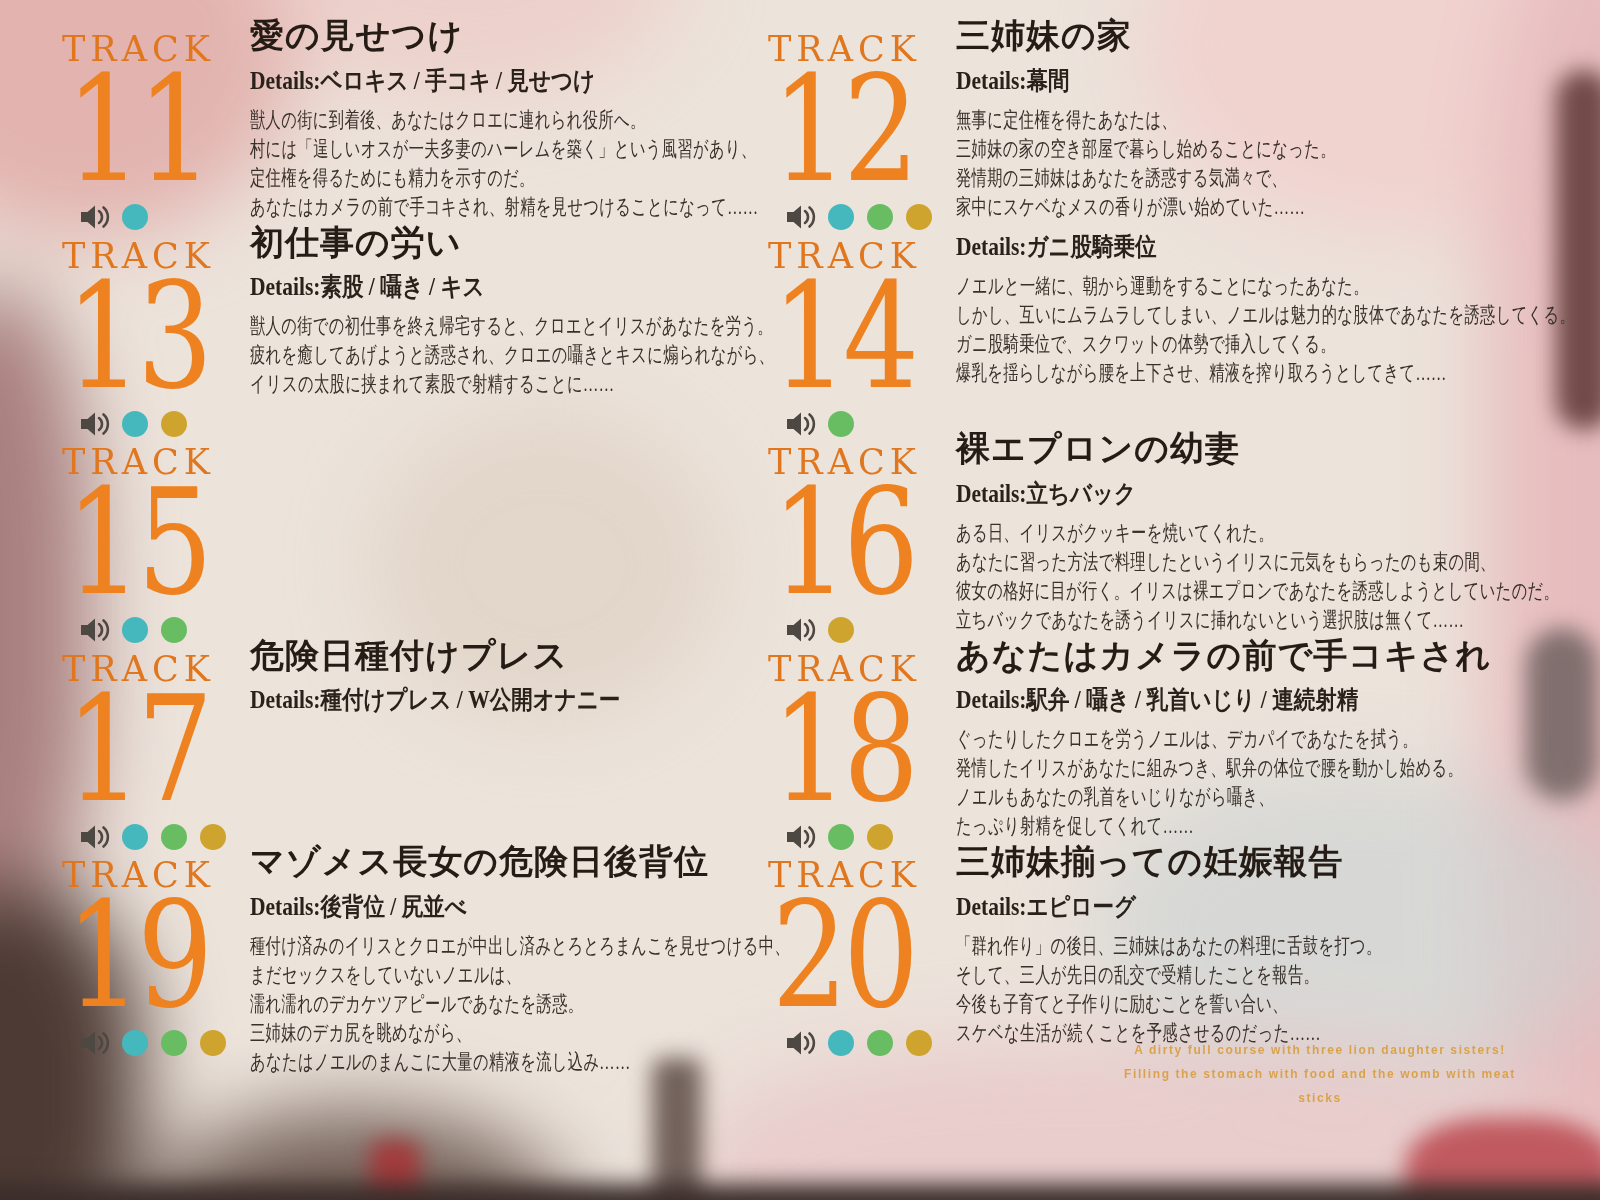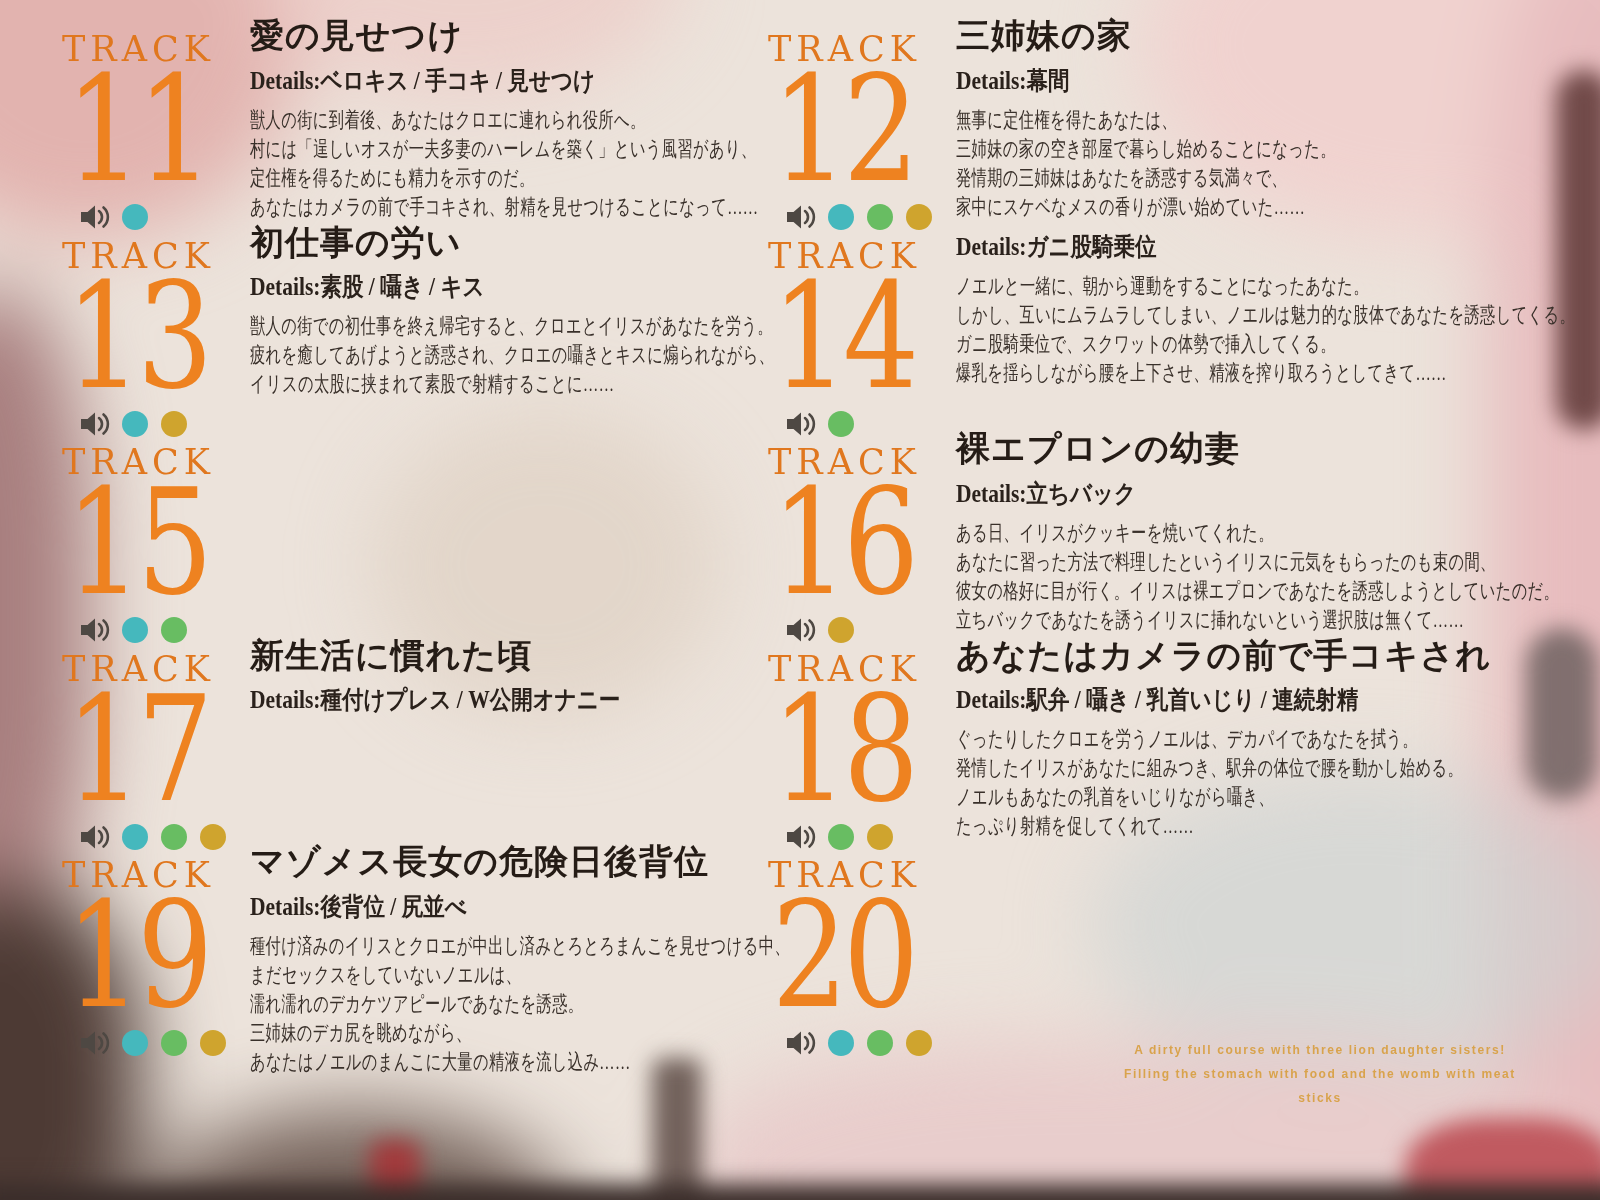--- a/index.html
+++ b/index.html
@@ -290,21 +290,21 @@
           </svg>
         </span>
         <span class="dots" style="display: inline-flex; gap: 13px;">
               <span class="dot" style="background: rgb(69, 184, 189);"></span>
               <span class="dot" style="background: rgb(104, 189, 98);"></span>
               <span class="dot" style="background: rgb(207, 164, 46);"></span>
             </span>
       </div>
     </div>
     <div class="content">
-      <h2 class="title">新生活に慣れた頃</h2>
+      <h2 class="title">危険日種付けプレス</h2>
       <div class="details">
         <span>Details:</span><span>種付けプレス / W公開オナニー</span>
       </div>
     </div>
   </section>
       <section class="track">
     <div class="gutter">
       <div class="track-word">TRACK</div>
       <div class="track-number">18</div>
       <div class="voice-row">
@@ -379,20 +379,32 @@
             <path d="M23.5 3.5 a12.5 12.5 0 0 1 0 19" stroke="#4e4843" stroke-width="2.6" fill="none" stroke-linecap="round"></path>
           </svg>
         </span>
         <span class="dots" style="display: inline-flex; gap: 13px;">
               <span class="dot" style="background: rgb(69, 184, 189);"></span>
               <span class="dot" style="background: rgb(104, 189, 98);"></span>
               <span class="dot" style="background: rgb(207, 164, 46);"></span>
             </span>
       </div>
     </div>
+    <div class="content">
+      <h2 class="title">三姉妹揃っての妊娠報告</h2>
+      <div class="details">
+        <span>Details:</span><span>エピローグ</span>
+      </div>
+      <div class="desc">
+            <div class="desc-line">「群れ作り」の後日、三姉妹はあなたの料理に舌鼓を打つ。</div>
+            <div class="desc-line">そして、三人が先日の乱交で受精したことを報告。</div>
+            <div class="desc-line">今後も子育てと子作りに励むことを誓い合い、</div>
+            <div class="desc-line">スケベな生活が続くことを予感させるのだった……</div>
+          </div>
+    </div>
   </section>
     </div>
 
   <div class="tagline">
     <div>A dirty full course with three lion daughter sisters!</div>
     <div>Filling the stomach with food and the womb with meat sticks</div>
   </div>
 </div>
 
 </body></html>

